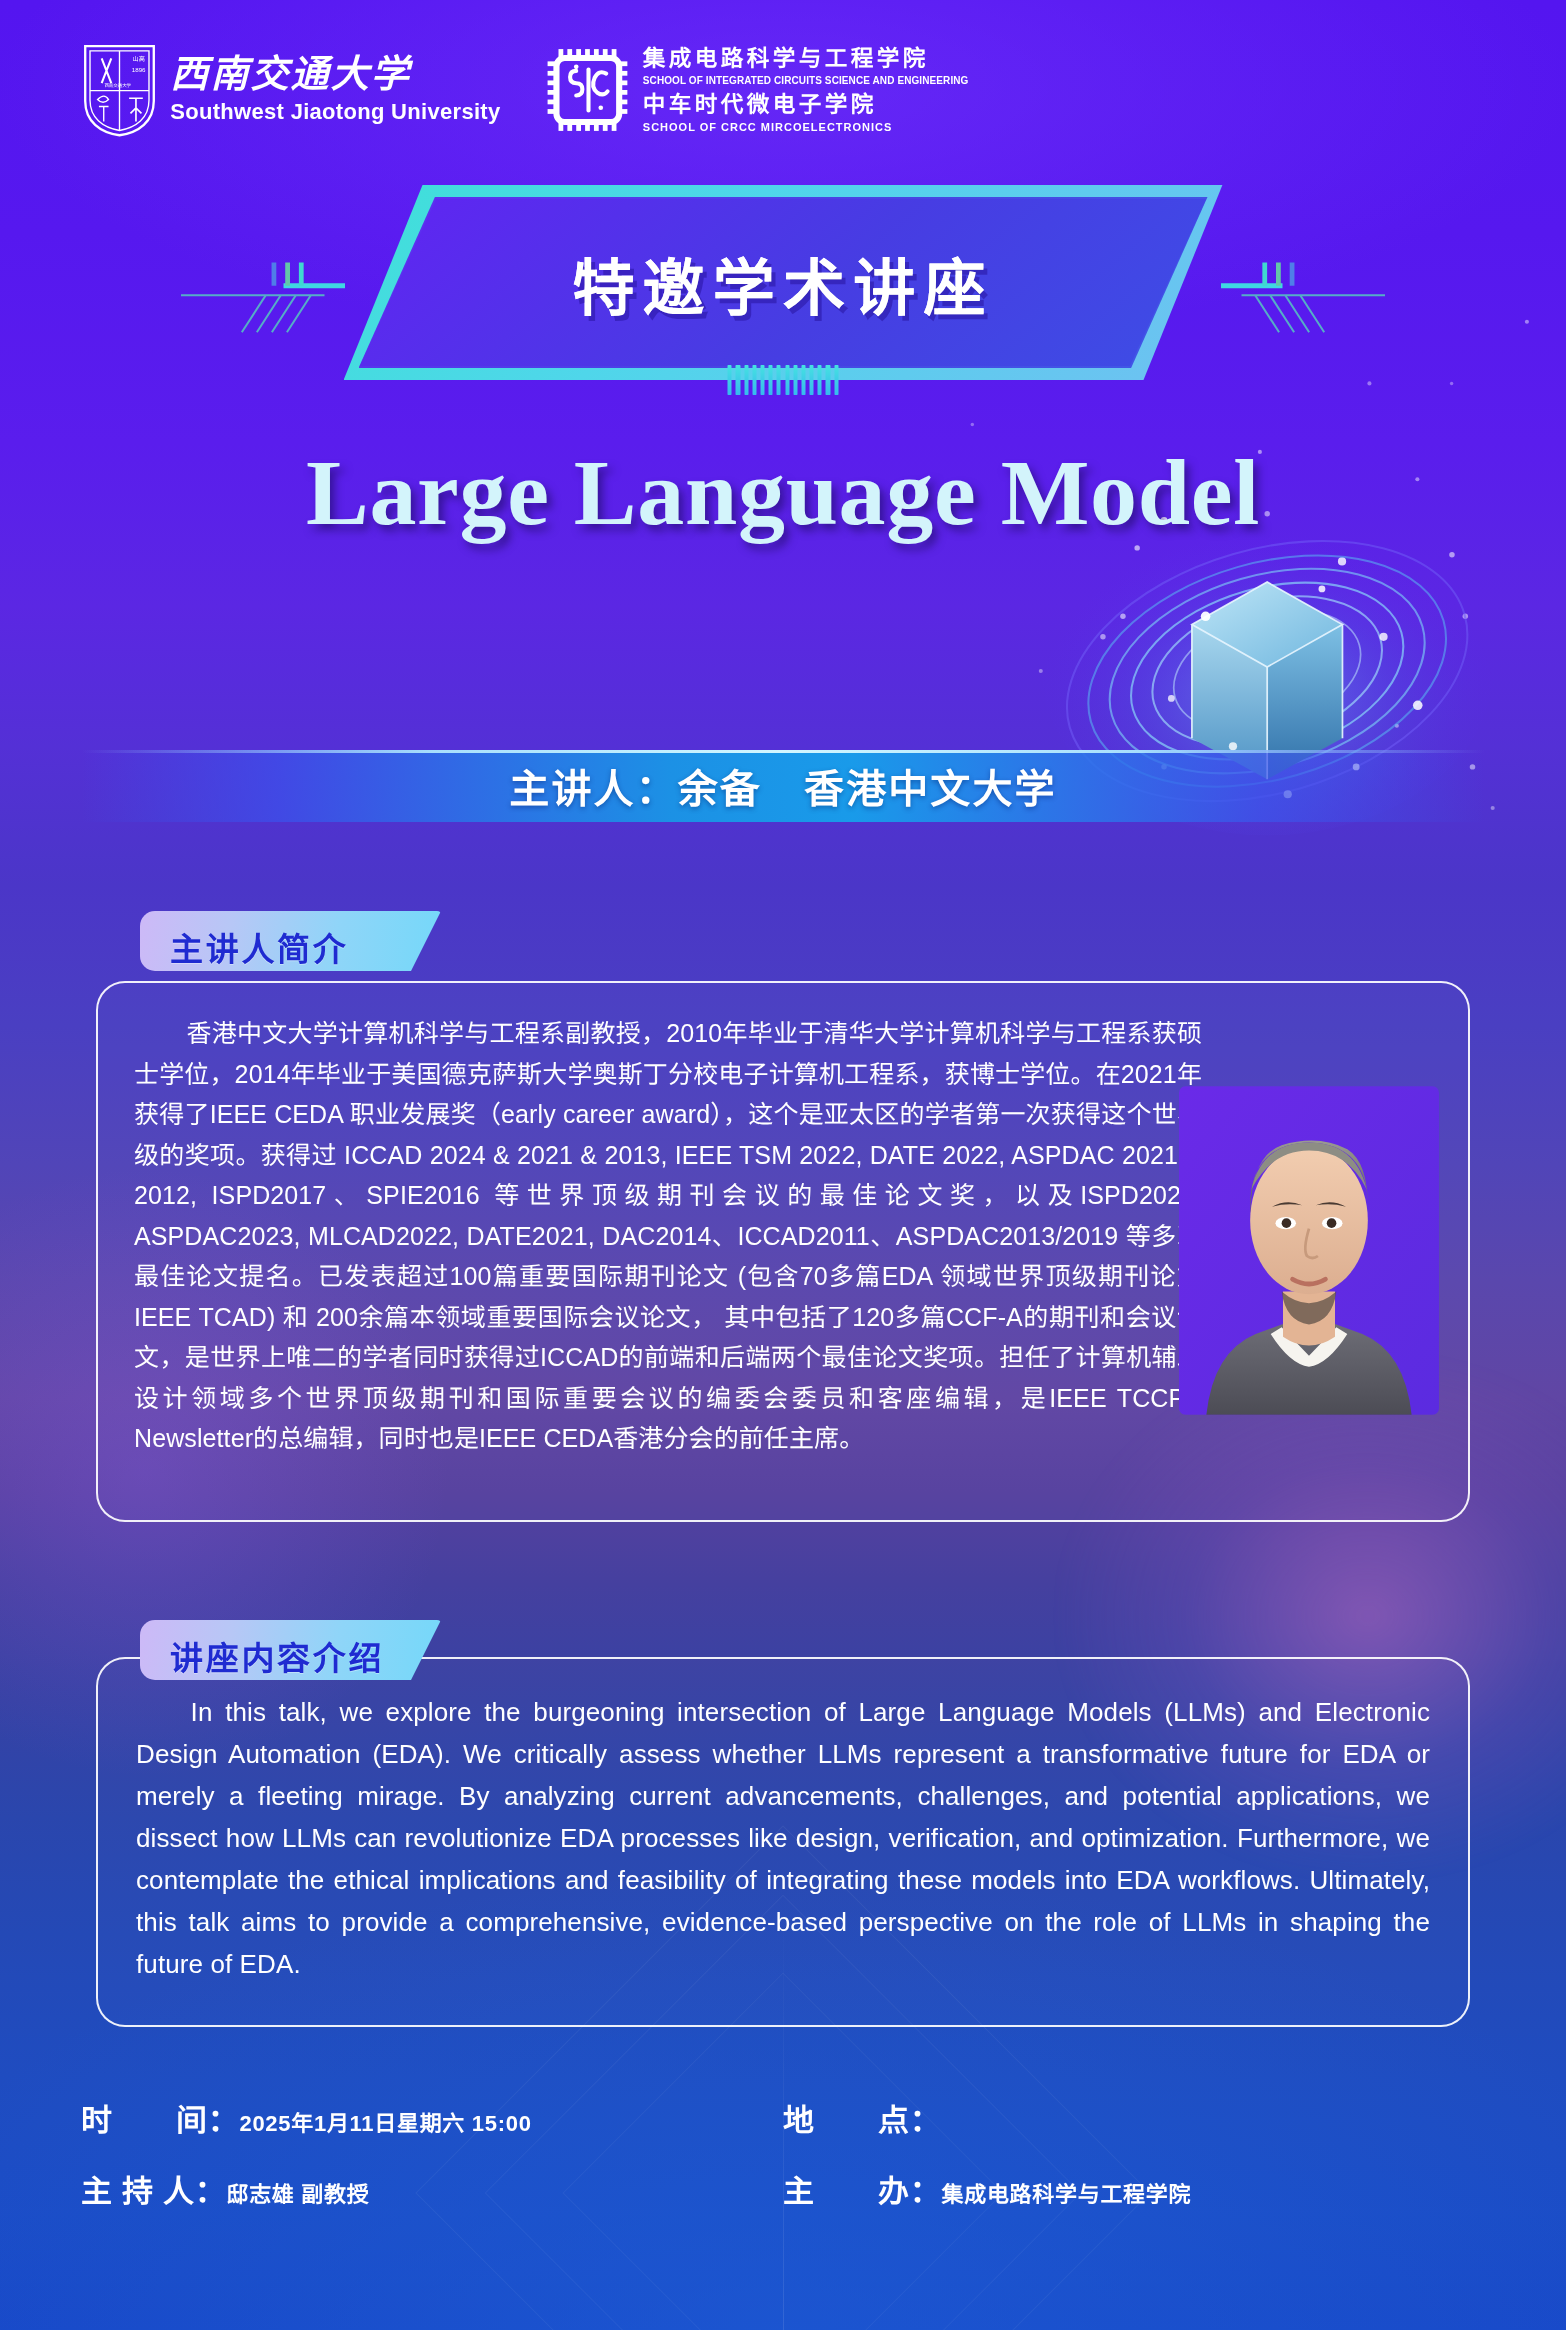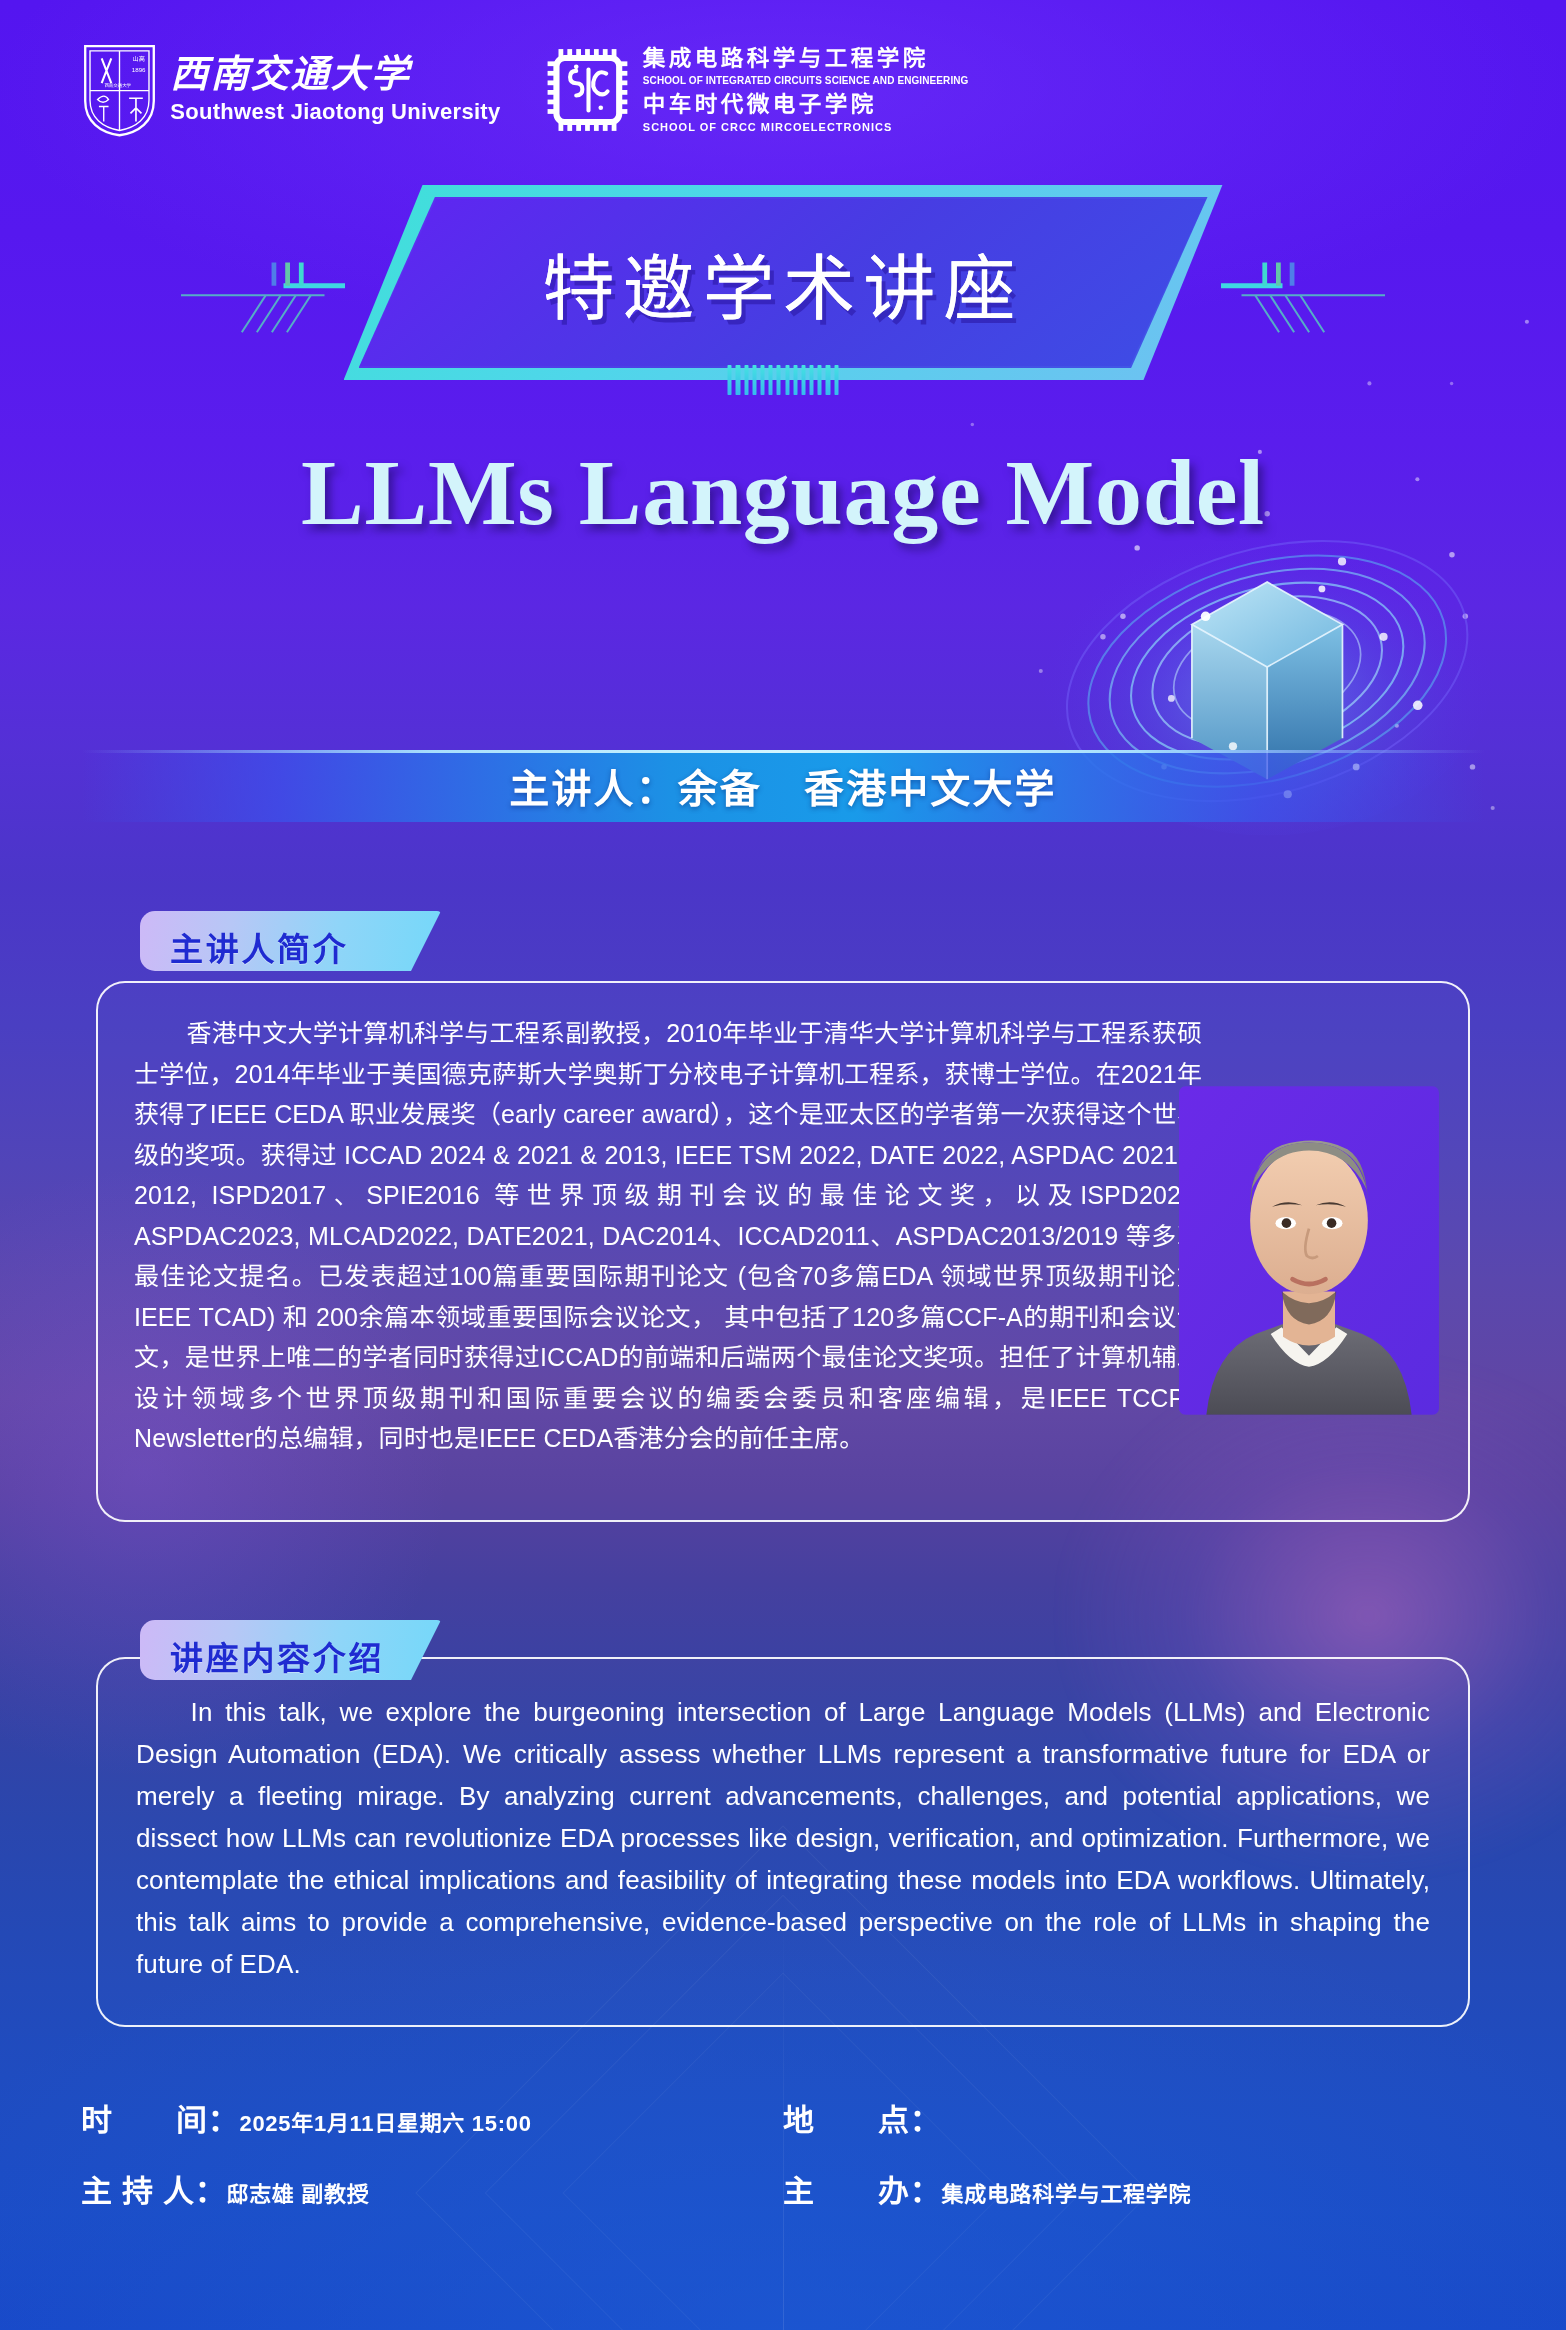--- a/index.html
+++ b/index.html
@@ -138,22 +138,22 @@
     background:linear-gradient(135deg,#3ee0d8 0%, #4fd6ea 40%, #6fc0f2 100%);
   }
   .banner-outline-inner {
     position:absolute; left:1.4px; right:1.4px; top:2.1px; bottom:2.1px;
     clip-path:polygon(9% 0%, 100% 0%, 91% 100%, 0% 100%);
     background:linear-gradient(180deg,#5b1ff2 0%, #4c32e0 100%);
   }
   .banner-title {
     position:relative; z-index:4;
     color:#fff;
-    font-size:72px;
-    font-weight:400;
+    font-size:62px;
+    font-weight:700;
     letter-spacing:8.2px;
     white-space:nowrap;
     text-shadow: 4.1px 4.8px 0 rgba(40,20,160,.55);
     background:linear-gradient(180deg,#ffffff 0%,#ffffff 55%,#dfe6ff 100%);
     -webkit-background-clip:text;
     background-clip:text;
   }
 
   
   .tech { position:absolute; top:50%; transform:translateY(-50%); height:110px; }
@@ -623,17 +623,17 @@
         <span class="foot-key">地　　点：</span>
       </div>
       <div class="foot-row">
         <span class="foot-key">主　　办：</span>
         <span class="foot-val">集成电路科学与工程学院</span>
       </div>
     </div>
   </div>
 
   <div class="main-title">
-    <div>LLMs Language Model</div>
+    <div>Large Language Model</div>
   </div>
 
 </div>
 
 
 </body></html>

